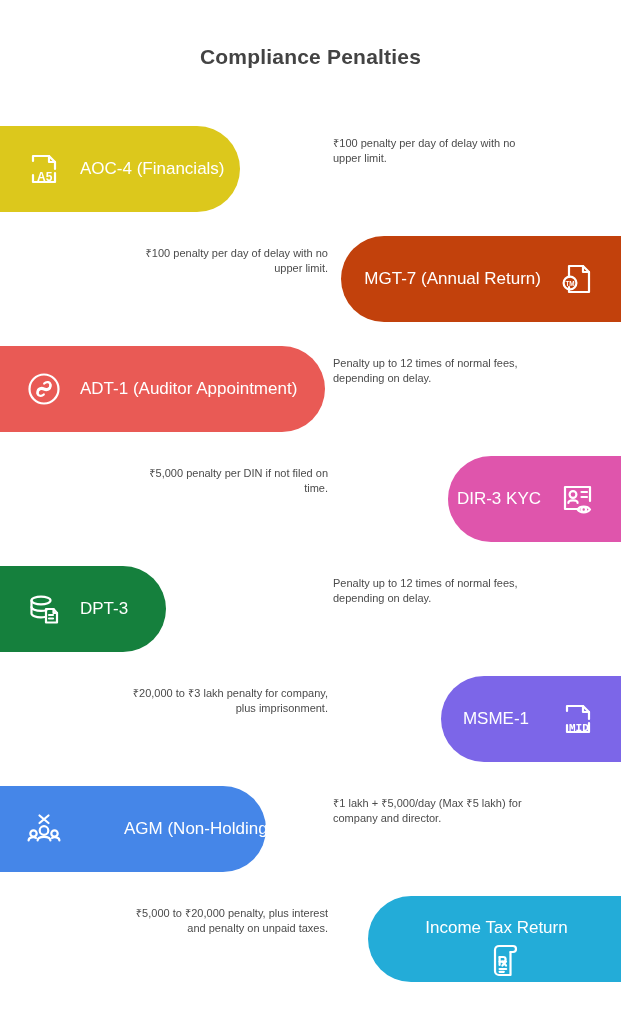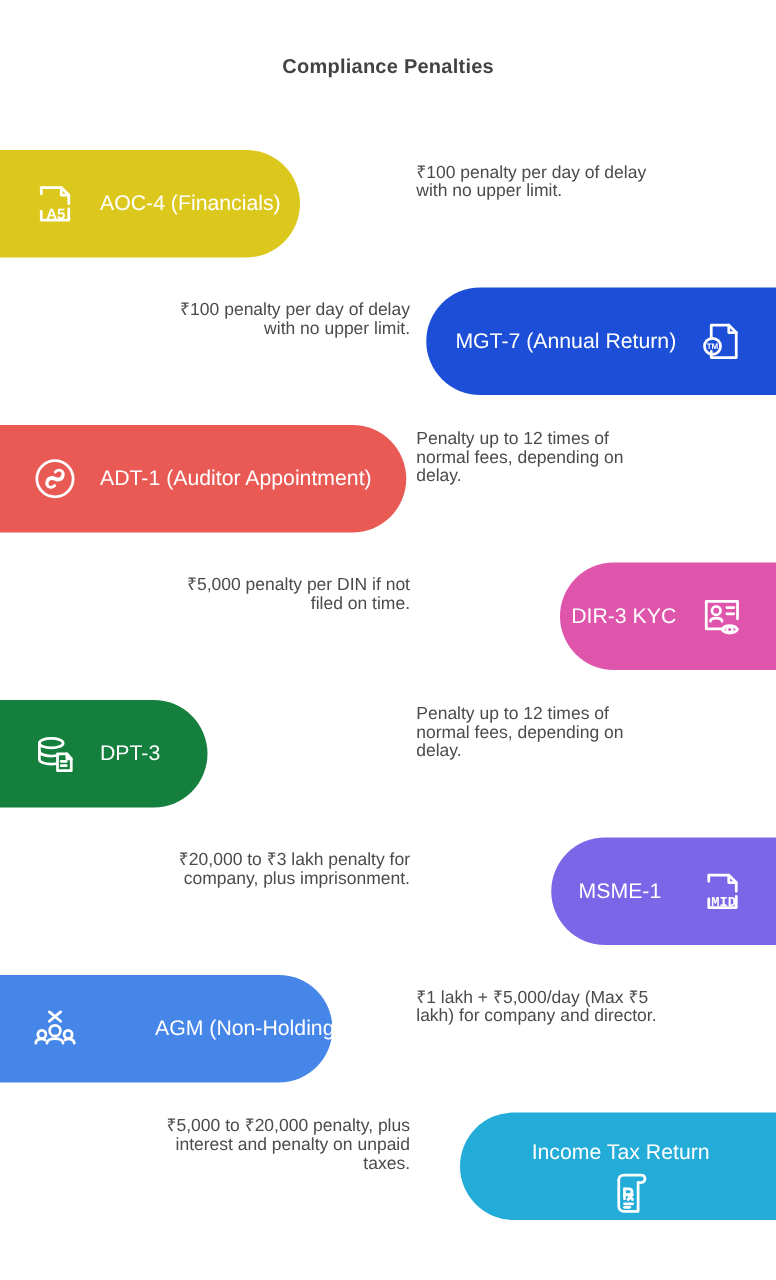--- a/index.html
+++ b/index.html
@@ -9,21 +9,21 @@
   body {
     width: 621px;
     height: 1024px;
     background: #ffffff;
     font-family: "Liberation Sans", sans-serif;
     overflow: hidden;
     position: relative;
   }
   #page-title {
     text-align: center;
-    font-size: 16px;
+    font-size: 21px;
     font-weight: bold;
     color: #434343;
     letter-spacing: 0.2px;
     margin: 0;
     padding-top: 45px;
   }
   #rows {
     position: relative;
     margin-top: 27px;
   }
@@ -70,21 +70,21 @@
     align-items: center;
     justify-content: center;
   }
   .icon-box svg { display: block; }
   
   .row.left .icon-box  { margin-right: 14px; }
   .row.right .icon-box { margin-left: 14px; }
 
   .desc {
     position: absolute;
-    font-size: 14px;
+    font-size: 11px;
     line-height: 15px;
     color: #4b4b4b;
     width: 196px;
   }
   .row.left .desc {
     left: 333px;
     text-align: left;
   }
   .row.right .desc {
     right: 293px;
@@ -120,21 +120,21 @@
           <text x="13" y="32" font-family="Liberation Sans, sans-serif" font-size="12" font-weight="bold" fill="#ffffff" stroke="none">A5</text>
         </svg>
       </span>
       <span class="pill-label">AOC-4 (Financials)</span>
     </div>
     <div class="desc">₹100 penalty per day of delay with no upper limit.</div>
   </div>
 
   <div class="row right r2">
     <div class="desc">₹100 penalty per day of delay with no upper limit.</div>
-    <div class="pill" style="background:#1d4ed8">
+    <div class="pill" style="background:#c2410c">
       <span class="pill-label">MGT-7 (Annual Return)</span>
       <span class="icon-box">
         <svg width="40" height="40" viewBox="0 0 40 40" fill="none" stroke="#ffffff" stroke-width="2.2" stroke-linecap="round" stroke-linejoin="round">
           <path d="M12 18 V7 H26 L32 13 V33 H12 V28"></path>
           <path d="M26 7 V13 H32"></path>
           <circle cx="13" cy="24" r="6.4"></circle>
           <text x="13" y="26.6" text-anchor="middle" font-family="Liberation Sans, sans-serif" font-size="6.4" font-weight="bold" fill="#ffffff" stroke="none">TM</text>
         </svg>
       </span>
     </div>

